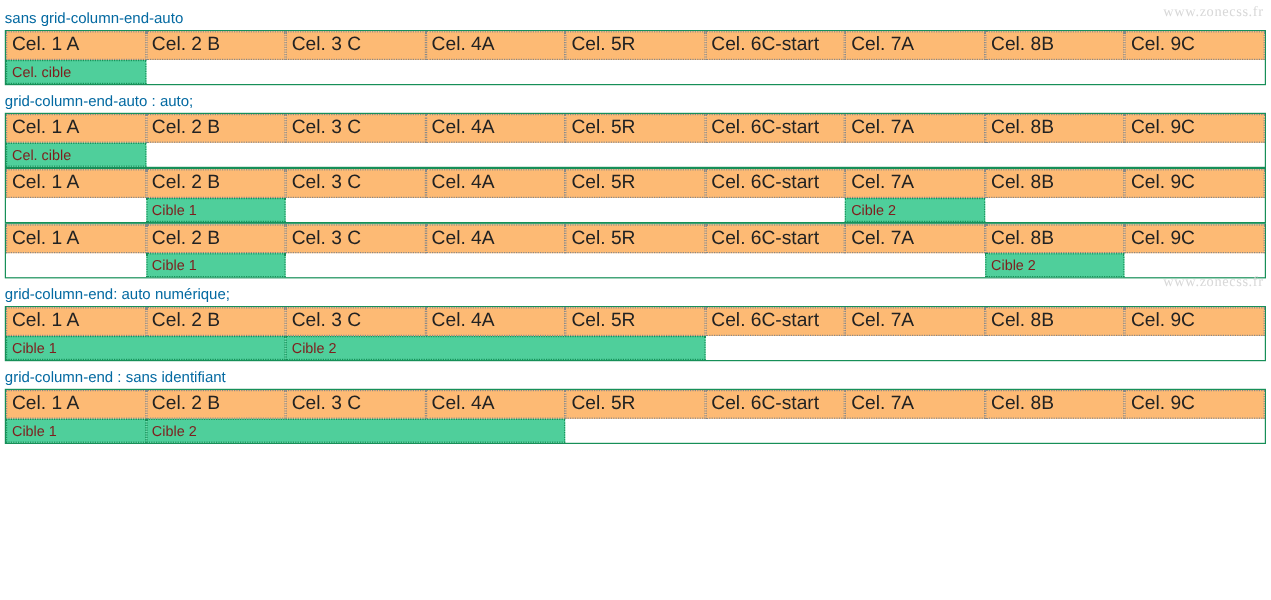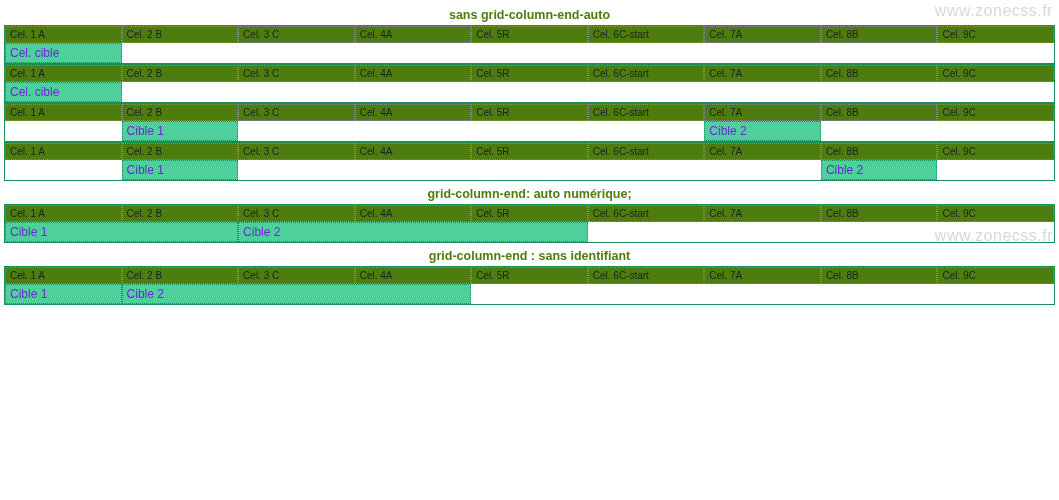--- a/index.html
+++ b/index.html
@@ -1,22 +1,22 @@
 <!DOCTYPE html>
 <html><head>
 <meta charset="utf-8">
 <style>
   * { box-sizing: border-box; margin: 0; padding: 0; }
   body { font-family: Verdana, Geneva, sans-serif; font-size: 12px; background: #fff; padding: 2px 4px; width: 1059px; position: relative; }
-  .heading { font-weight: bold; color: #4d7c0f; margin: 6px 0 3px 0; font-size: 12.5px; text-align: center; }
+  .heading { font-weight: normal; color: #0369a1; margin: 6px 0 3px 0; font-size: 12.5px; }
   .grid-wrap { border: 1px solid #178f58; padding: 0; }
   .grid { display: grid; grid-template-columns: repeat(9, 1fr); }
-  .cell { border: 1px dotted #888; padding: 2px 4px; font-size: 10px; color: #222; background: #4d7c0f; }
-  .target { border: 1px dotted #178f58; padding: 2px 4px; font-size: 12px; color: #6d28d9; background: #4fcf9b; }
-  .wm { position: absolute; right: 6px; color: #d8d8d8; font-size: 16px; font-family: Liberation Sans, sans-serif; letter-spacing: 0.5px; }
+  .cell { border: 1px dotted #888; padding: 2px 4px; font-size: 16px; color: #222; background: #fdba74; }
+  .target { border: 1px dotted #178f58; padding: 2px 4px; font-size: 12px; color: #7f1d1d; background: #4fcf9b; }
+  .wm { position: absolute; right: 6px; color: #d8d8d8; font-size: 12px; font-family: Liberation Serif, serif; letter-spacing: 0.5px; }
 </style>
 </head>
 <body>
 
 <div class="wm" style="top:2px;">www.zonecss.fr</div>
 <div class="wm" style="top:227px;">www.zonecss.fr</div>
 <div class="wm" style="top:480px;">www.zonecss.fr</div>
 
 <div id="sections">
     <div class="heading">sans grid-column-end-auto</div>
@@ -27,20 +27,21 @@
         <div class="cell">Cel. 3 C</div>
         <div class="cell">Cel. 4A</div>
         <div class="cell">Cel. 5R</div>
         <div class="cell">Cel. 6C-start</div>
         <div class="cell">Cel. 7A</div>
         <div class="cell">Cel. 8B</div>
         <div class="cell">Cel. 9C</div>
         <div class="target" style="grid-column: 1 / 2;">Cel. cible</div>
       </div>
     </div>
+    <div class="heading">grid-column-end-auto : auto;</div>
     <div class="grid-wrap">
       <div class="grid">
         <div class="cell">Cel. 1 A</div>
         <div class="cell">Cel. 2 B</div>
         <div class="cell">Cel. 3 C</div>
         <div class="cell">Cel. 4A</div>
         <div class="cell">Cel. 5R</div>
         <div class="cell">Cel. 6C-start</div>
         <div class="cell">Cel. 7A</div>
         <div class="cell">Cel. 8B</div>

